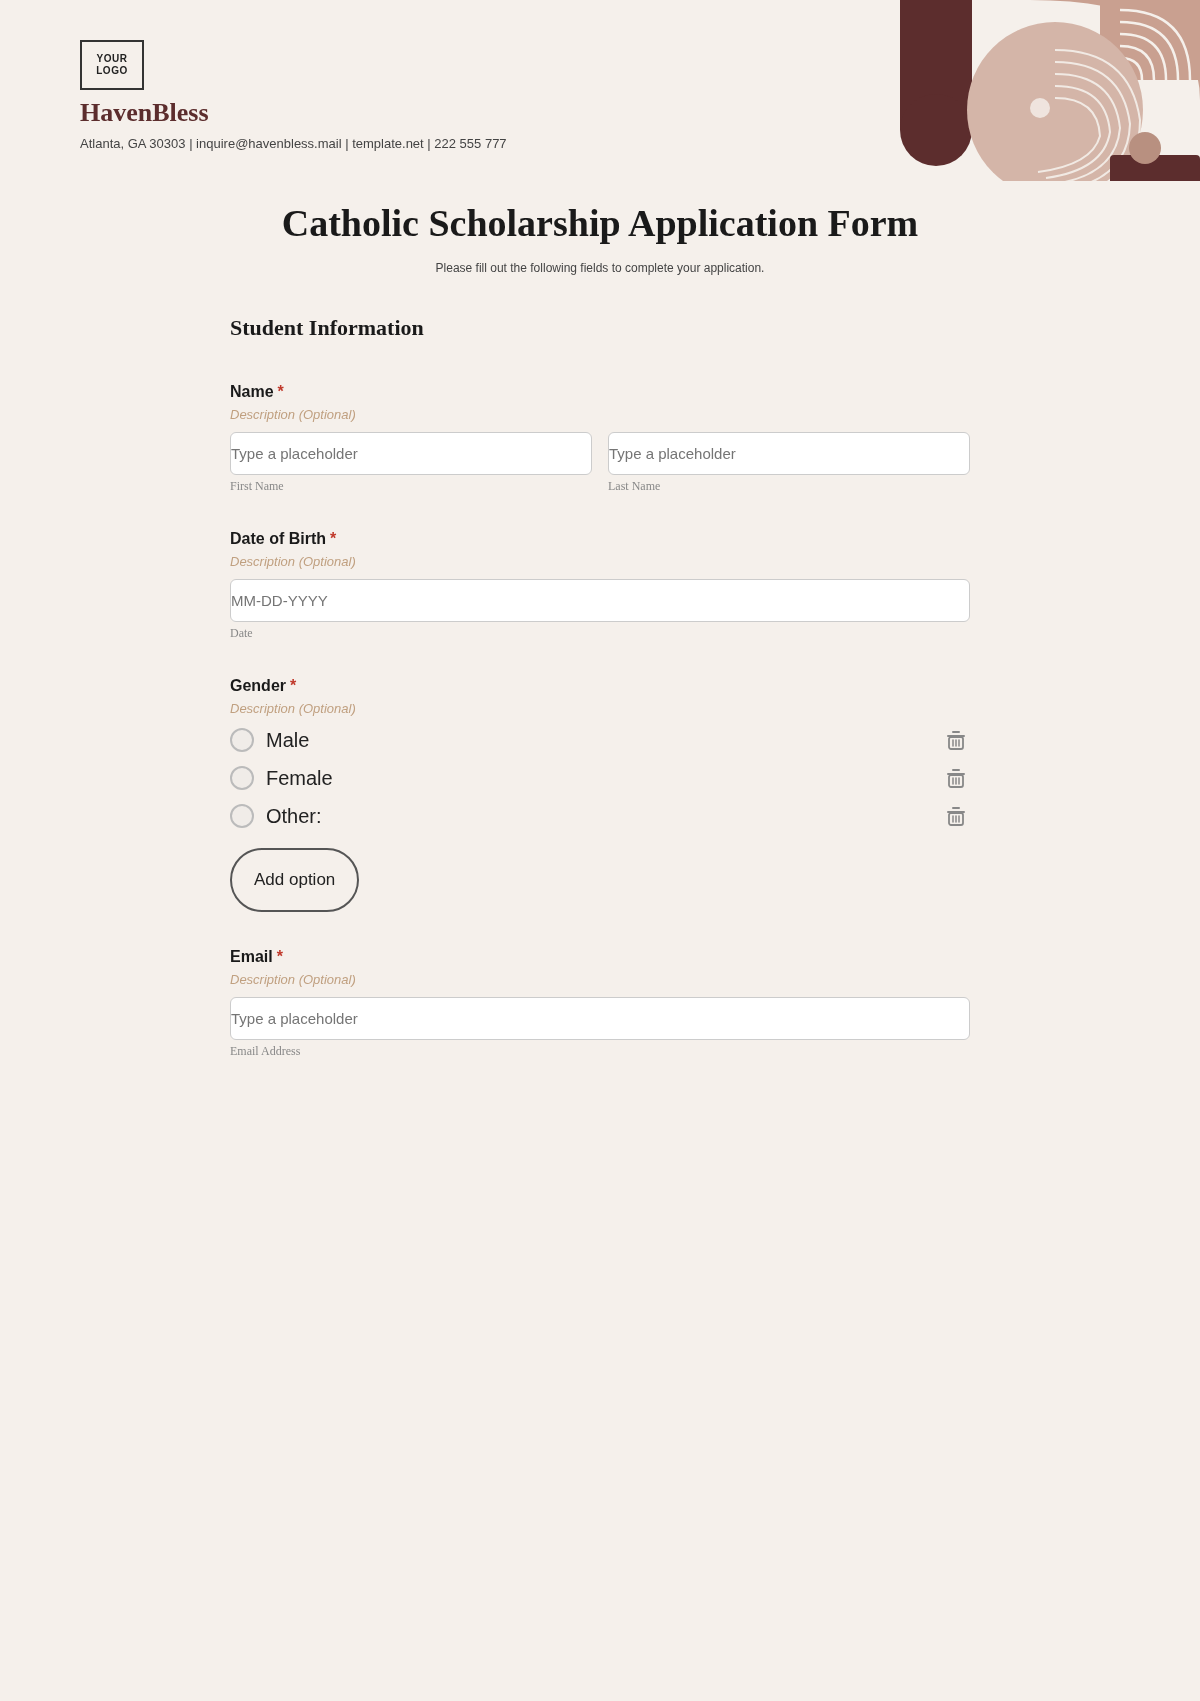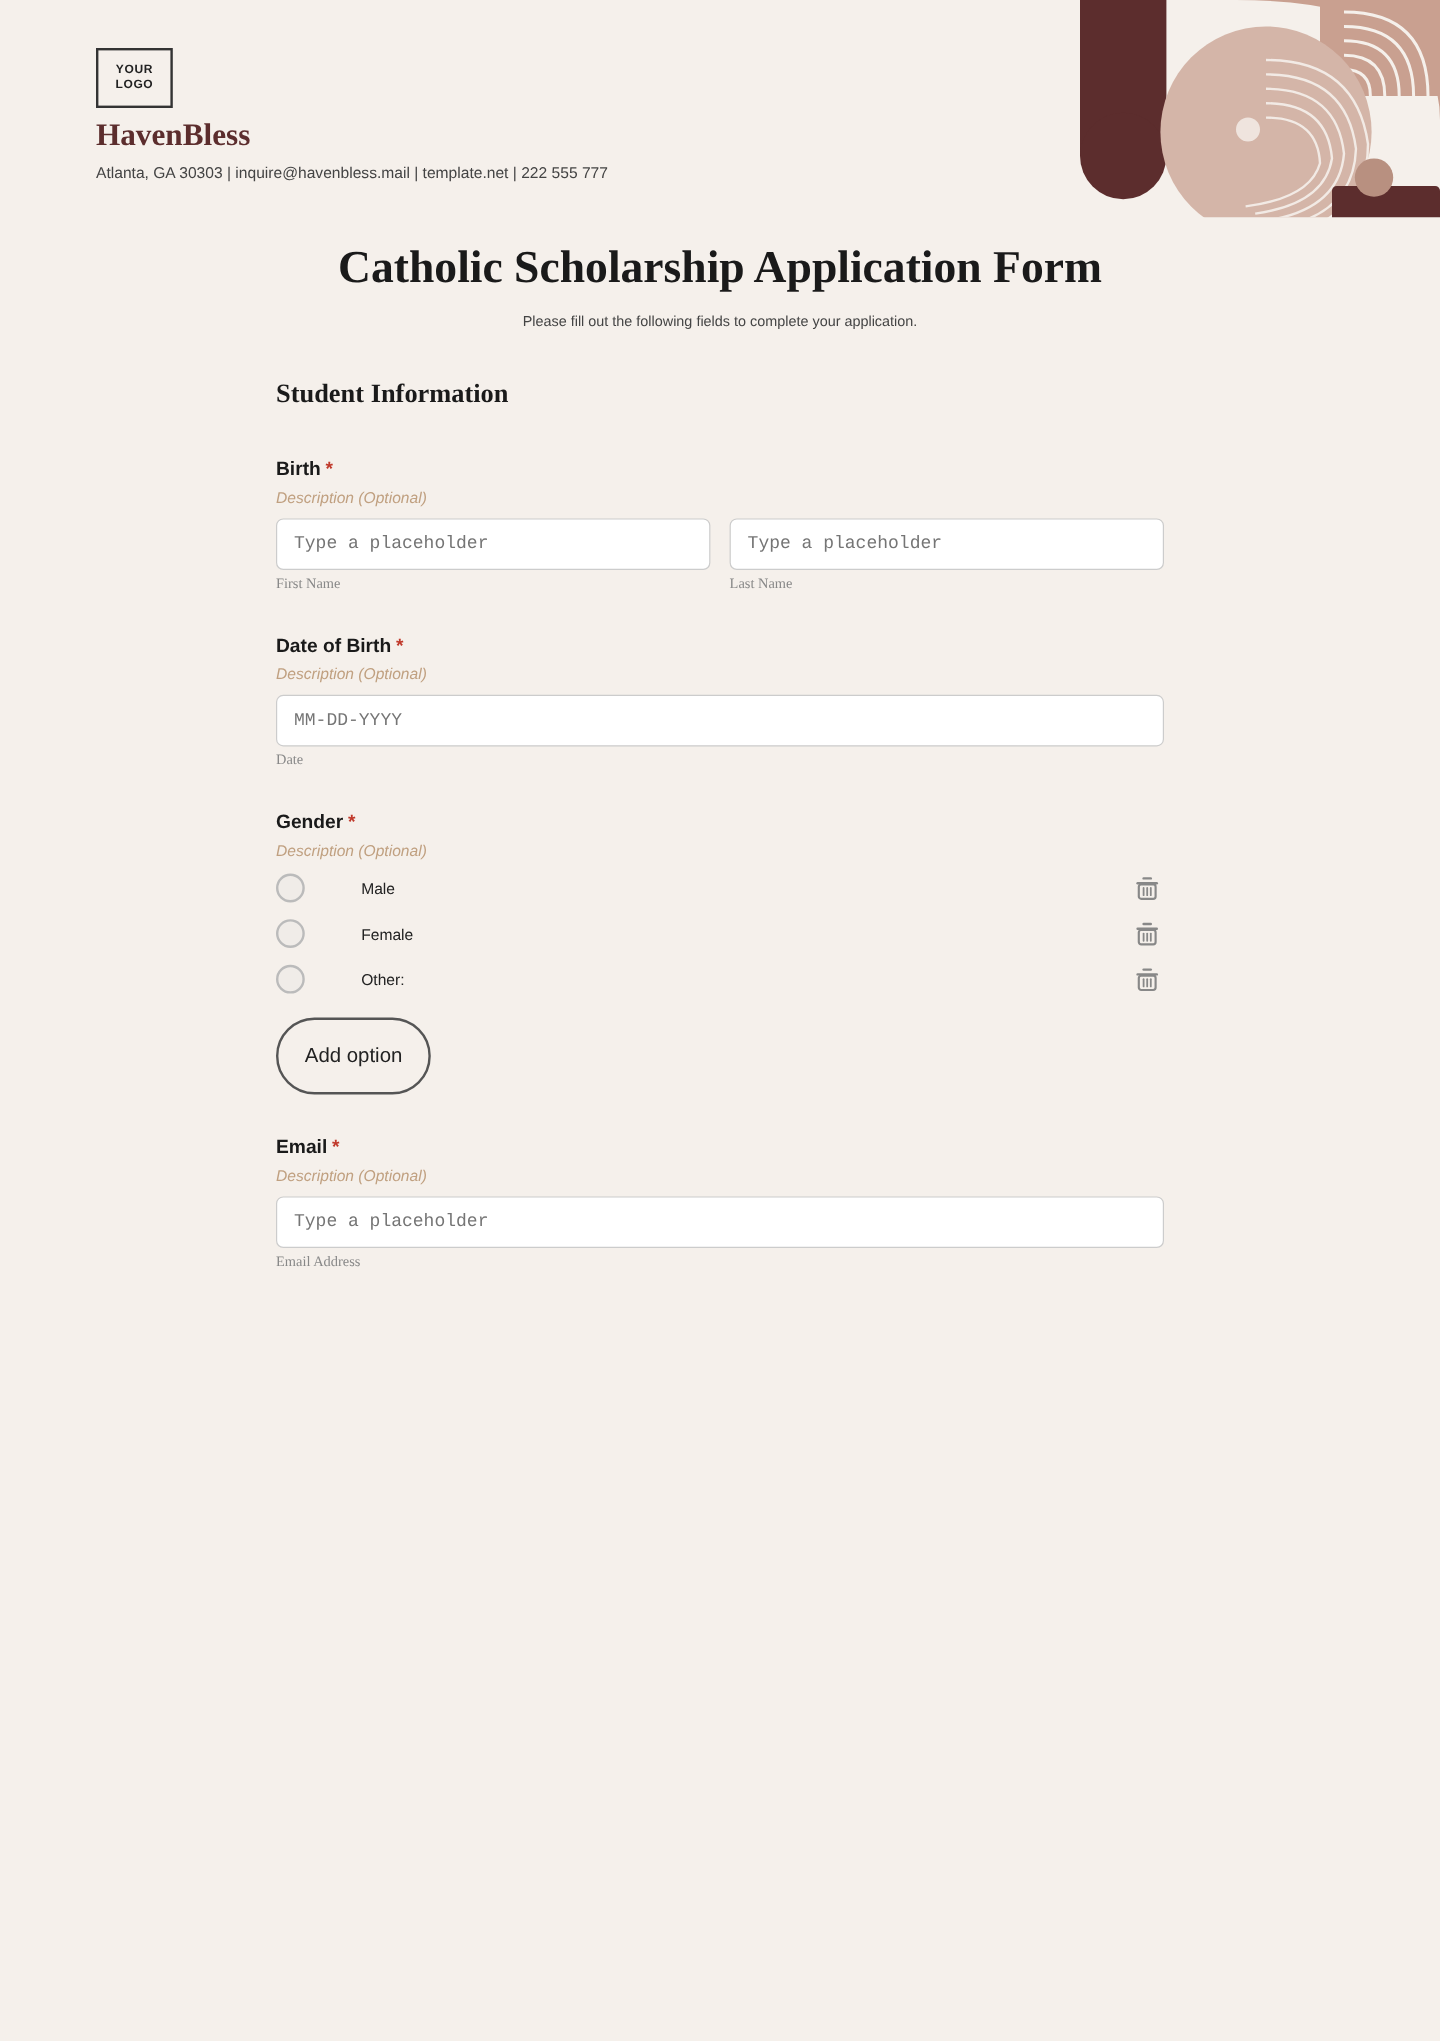--- a/index.html
+++ b/index.html
@@ -132,27 +132,27 @@
     }
 
     .input-wrapper {
       flex: 1;
       display: flex;
       flex-direction: column;
     }
 
     .text-input {
       width: 100%;
-      padding: 12px 14px;
+      padding: 12px 0;
       border: 1.5px solid #ccc;
       border-radius: 6px;
       font-size: 15px;
       color: #555;
       background: #fff;
-      font-family: Liberation Mono, monospace;
+      font-family: Liberation Sans, sans-serif;
       outline: none;
     }
 
     .input-sublabel {
       font-size: 12px;
       color: #888;
       font-family: Liberation Serif, serif;
       margin-top: 4px;
     }
 
@@ -173,24 +173,23 @@
     .radio-circle {
       width: 24px;
       height: 24px;
       border-radius: 50%;
       border: 2px solid #bbb;
       background: #f0ece8;
       flex-shrink: 0;
     }
 
     .radio-label {
-      font-size: 13px;
+      font-size: 20px;
       color: #222;
       font-family: Arial, sans-serif;
-      margin-left: 35px;
     }
 
     .delete-icon {
       width: 28px;
       height: 28px;
       display: flex;
       align-items: center;
       justify-content: center;
       cursor: pointer;
       color: #888;
@@ -274,21 +273,21 @@
 
   <div class="form-container">
 
     <h1 class="form-title">Catholic Scholarship Application Form</h1>
     <p class="form-subtitle">Please fill out the following fields to complete your application.</p>
 
     <h2 class="section-title">Student Information</h2>
 
     <div class="field-group">
       <div class="field-label">
-        <span>Birth</span>
+        <span>Name</span>
         <span class="required-star">*</span>
       </div>
       <div class="field-description">Description (Optional)</div>
       <div class="input-row">
         <div class="input-wrapper">
           <input type="text" class="text-input" placeholder="Type a placeholder" style="">
           <span class="input-sublabel">First Name</span>
         </div>
         <div class="input-wrapper">
           <input type="text" class="text-input" placeholder="Type a placeholder" style="">

